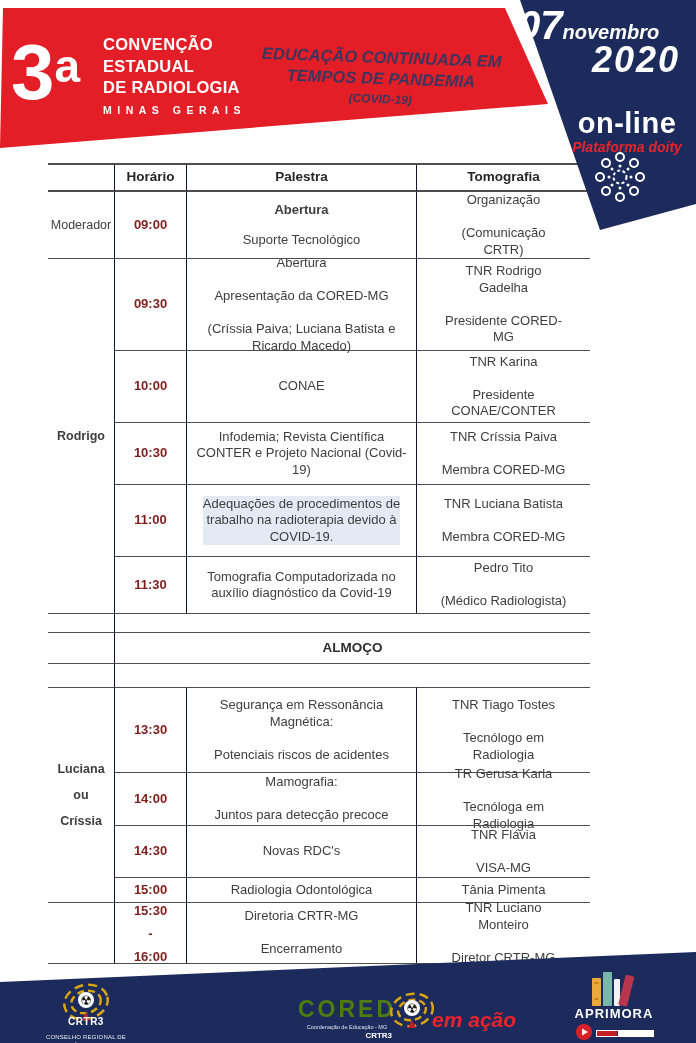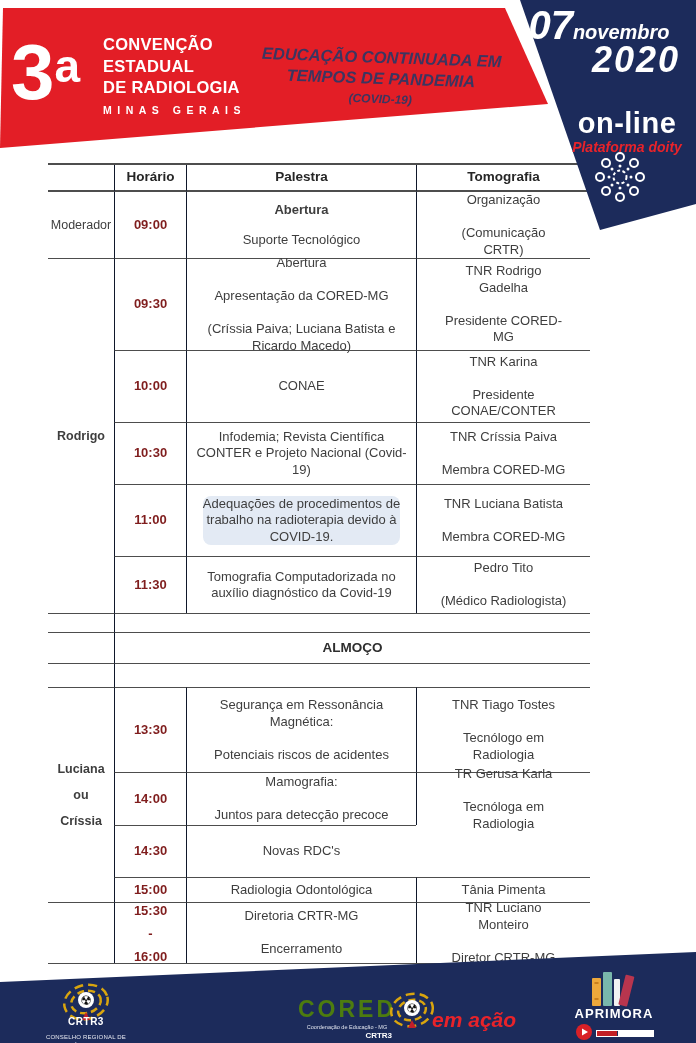--- a/index.html
+++ b/index.html
@@ -17,21 +17,21 @@
   .ed-sup{font-size:46px;line-height:44px;margin-top:8px;}
   .org-block{left:103px;top:34px;color:#fff;}
   .org-title{font-size:16.5px;font-weight:bold;line-height:21.5px;white-space:pre-line;letter-spacing:.3px;}
   .org-sub{font-size:10.5px;letter-spacing:5.5px;margin-top:5px;font-weight:bold;}
   .event-block{left:248px;top:47px;width:266px;text-align:center;transform:rotate(2deg);color:#3c3560;}
   .event-title{font-size:16.5px;font-weight:bold;font-style:italic;line-height:20.5px;white-space:pre-line;}
   .event-sub{font-size:12px;font-weight:bold;font-style:italic;margin-top:4px;}
 
   
   .date-badge{left:518px;top:5px;width:162px;text-align:right;color:#fff;font-style:italic;}
-  .date-l1{display:flex;justify-content:center;align-items:baseline;}
+  .date-l1{display:flex;justify-content:flex-start;align-items:baseline;}
   .date-day{font-size:40px;font-weight:bold;line-height:40px;}
   .date-month{font-size:20px;font-weight:bold;}
   .date-year{font-size:36px;font-weight:bold;line-height:34px;letter-spacing:2px;margin-top:-2px;}
   .online-block{left:563px;top:108px;width:128px;text-align:center;}
   .online-word{color:#fff;font-size:29px;font-weight:bold;line-height:30px;letter-spacing:.5px;}
   .platform-word{color:#e8232a;font-size:14px;font-weight:bold;font-style:italic;margin-top:1px;}
   .net-icon{left:588px;top:150px;}
 
   
   .schedule{
@@ -47,21 +47,21 @@
   .vline{border-left:1px solid #0f172a;}
   .hline{border-top:1px solid #4d4d4d;}
   .th{font-weight:bold;font-size:13.5px;color:#262626;border-bottom:2px solid #4d4d4d;}
   .time{font-weight:bold;color:#7f1d1d;}
   .mod{font-size:12.5px;padding:0;}
   .bold{font-weight:bold;}
   .g3{line-height:26px;font-weight:bold;}
   .lh-tall{line-height:23px;}
   .p0{flex-direction:column;gap:13px;}
   .break-cell{font-weight:bold;font-size:13.5px;color:#2e2e2e;}
-  .hl{background:#e3eaf4;border-radius:8px;}
+  .hl{background:#e3eaf4;}
 
   
   .f-crtr3{left:30px;top:982px;width:112px;text-align:center;color:#fff;}
   .f-crtr3-name{font-size:10px;font-weight:bold;margin-top:-16px;letter-spacing:.5px;}
   .f-crtr3-cap{font-size:6px;line-height:7.5px;margin-top:7px;white-space:pre-line;color:#e8eaf2;letter-spacing:.2px;}
   .f-cored{left:298px;top:988px;display:flex;align-items:flex-start;}
   .f-cored-left{text-align:center;}
   .f-cored-name{color:#4d7c0f;font-size:23px;font-weight:bold;letter-spacing:3px;line-height:26px;margin-top:8px;}
   .f-cored-cap{color:#dfe3ee;font-size:5.5px;margin-top:2px;}
   .f-cored-org{color:#fff;font-size:8px;font-weight:bold;margin-top:1px;text-align:right;padding-right:4px;}
@@ -170,20 +170,23 @@
     <div class="cell vline hline" style="grid-area:12/3/13/4">Mamografia:
 
 Juntos para detecção precoce</div>
     <div class="cell vline hline" style="grid-area:12/4/13/5">TR Gerusa Karla
 
 Tecnóloga em
 Radiologia</div>
 
     <div class="cell time vline hline" style="grid-area:13/2/14/3">14:30</div>
     <div class="cell vline hline" style="grid-area:13/3/14/4">Novas RDC's</div>
+    <div class="cell vline hline" style="grid-area:13/4/14/5">TNR Flávia
+
+VISA-MG</div>
 
     <div class="cell time vline hline" style="grid-area:14/2/15/3">15:00</div>
     <div class="cell vline hline" style="grid-area:14/3/15/4">Radiologia Odontológica</div>
     <div class="cell vline hline" style="grid-area:14/4/15/5">Tânia Pimenta</div>
 
     <div class="cell time vline hline lh-tall" style="grid-area:15/2/16/3">15:30
 -
 16:00</div>
     <div class="cell vline hline" style="grid-area:15/3/16/4">Diretoria CRTR-MG
 

